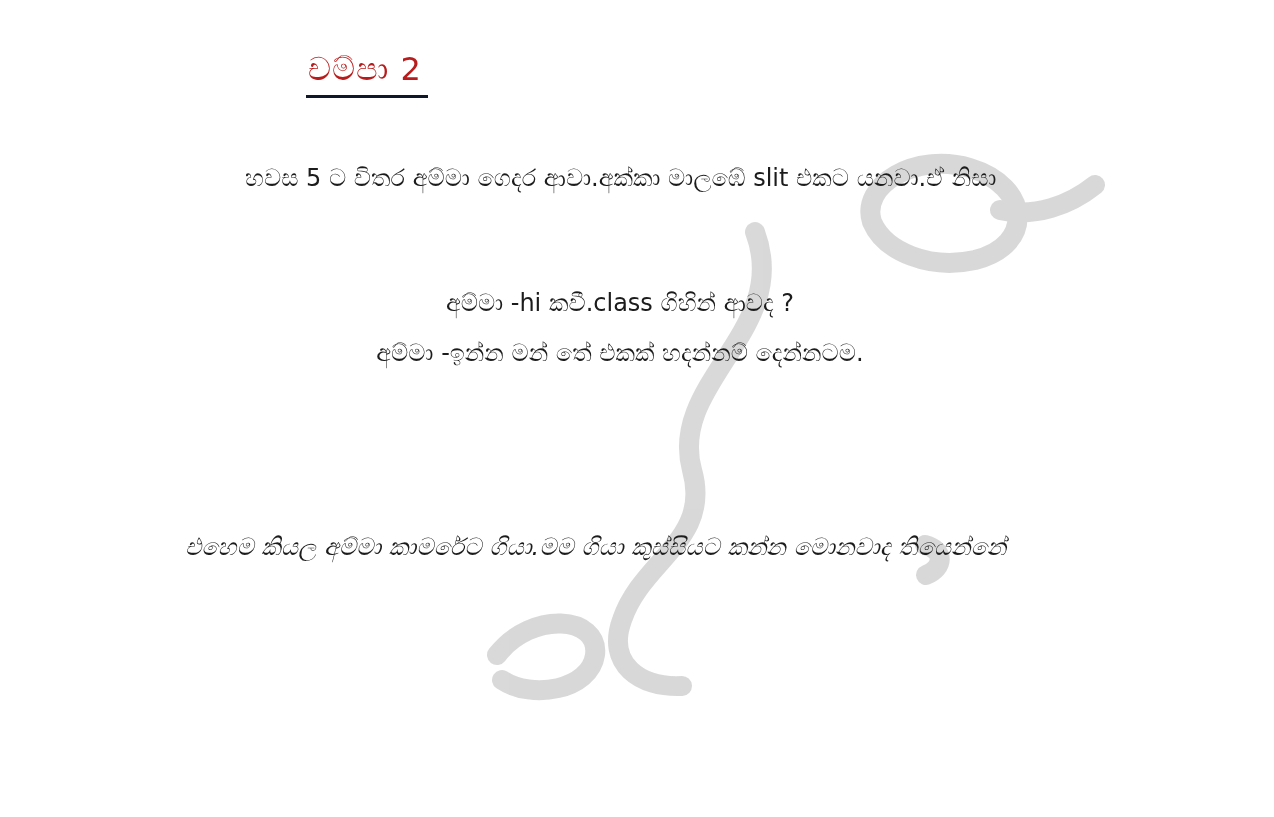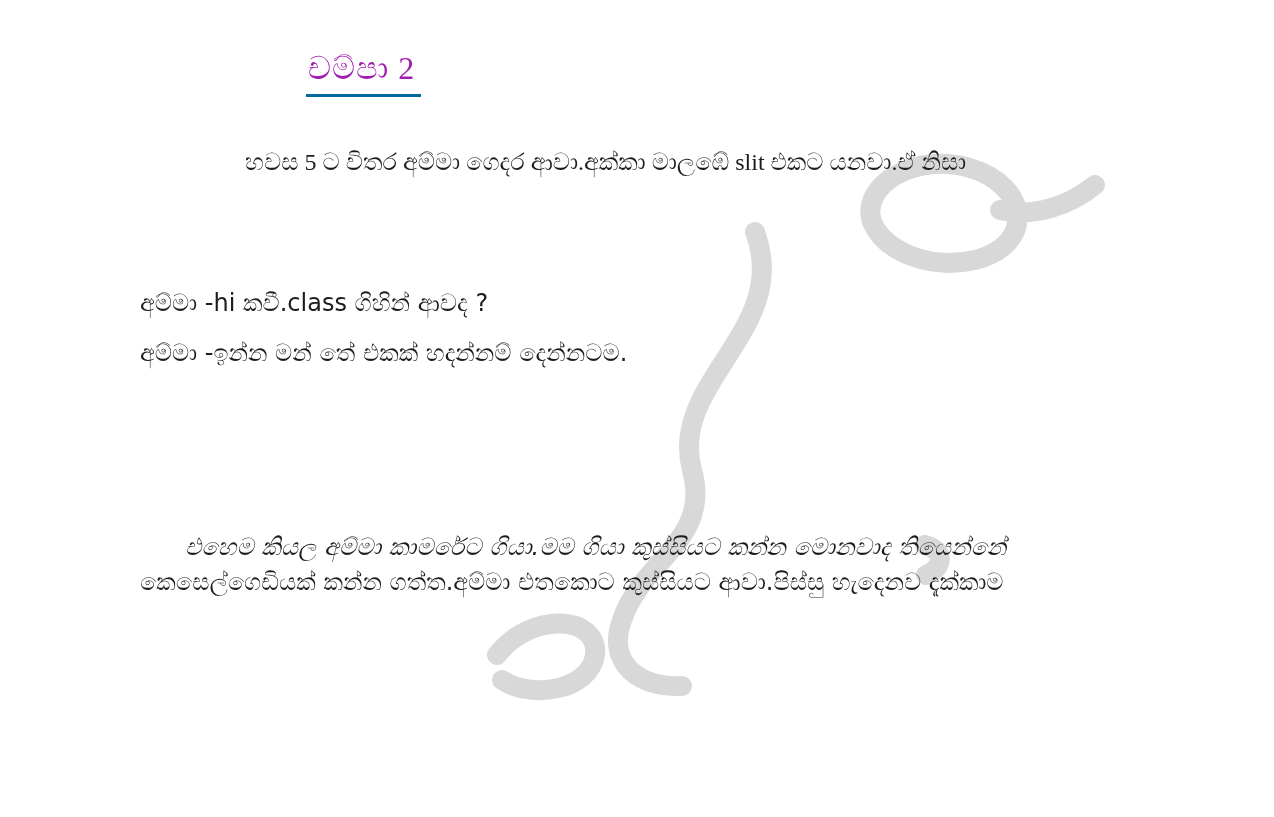--- a/index.html
+++ b/index.html
@@ -25,41 +25,40 @@
   .content {
     position: relative;
     z-index: 1;
   }
   .doc-title {
     position: absolute;
     left: 306px;
     top: 50px;
     font-size: 32px;
     letter-spacing: 1px;
-    color: #a21caf;
-    border-bottom: 3px solid #0369a1;
+    color: #b91c1c;
+    border-bottom: 3px solid #0f172a;
     padding: 0 6px 7px 2px;
     display: inline-block;
     white-space: nowrap;
-    font-family: Liberation Serif, serif;
   }
   .para {
     position: absolute;
     left: 140px;
     width: 960px;
     font-size: 24px;
   }
   .para .line {
     line-height: 36px;
     white-space: nowrap;
   }
-  #para1 { top: 144px; font-family: Liberation Serif, serif; }
+  #para1 { top: 160px; }
   #para1 .line-0 { padding-left: 105px; }
   #dialogue { top: 285px; }
-  #dialogue .line { margin-bottom: 14px; }
+  #dialogue .line { margin-bottom: 14px; text-align: center; }
   #para2 { top: 530px; }
   #para2 .line { line-height: 35px; }
   #para2 .line-0 { padding-left: 45px; font-style: italic; }
 </style>
 </head>
 <body>
 
 <svg class="watermark" width="1274" height="817" viewBox="0 0 1274 817">
   <g fill="none" stroke="#d2d2d2" stroke-width="20" stroke-linecap="round" opacity="0.85">
     <path d="M 872,222 C 860,185 915,152 970,168 C 1030,186 1035,245 975,260 C 930,270 885,252 872,222"></path>
@@ -78,16 +77,15 @@
     <div class="line line-0">හවස 5 ට විතර අම්මා ගෙදර ආවා.අක්කා මාලඹේ slit එකට යනවා.ඒ නිසා</div>
   </div>
 
   <div class="para" id="dialogue">
     <div class="line">අම්මා  -hi කවී.class ගිහින්  ආවද ?</div>
     <div class="line">අම්මා -ඉන්න මන් තේ එකක් හදන්නම් දෙන්නටම.</div>
   </div>
 
   <div class="para" id="para2">
     <div class="line line-0">එහෙම කියල අම්මා කාමරේට ගියා.මම ගියා කුස්සියට කන්න මොනවාද තියෙන්නේ</div>
-    <div class="line">කෙසෙල්ගෙඩියක් කන්න ගත්ත.අම්මා එතකොට කුස්සියට ආවා.පිස්සු හැදෙනව දැක්කාම</div>
   </div>
 
 </div>
 
 </body></html>

